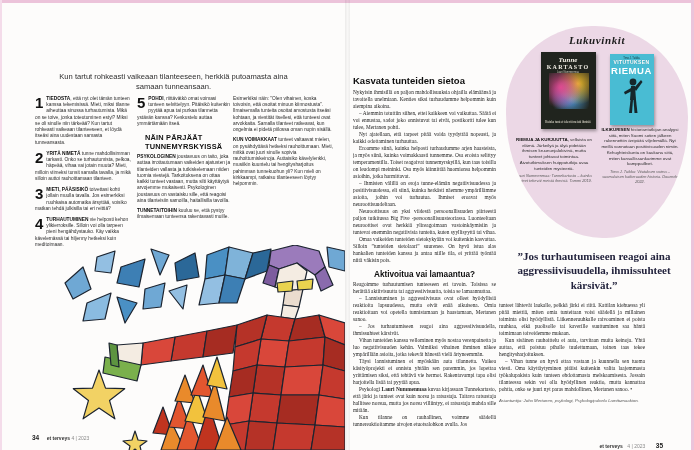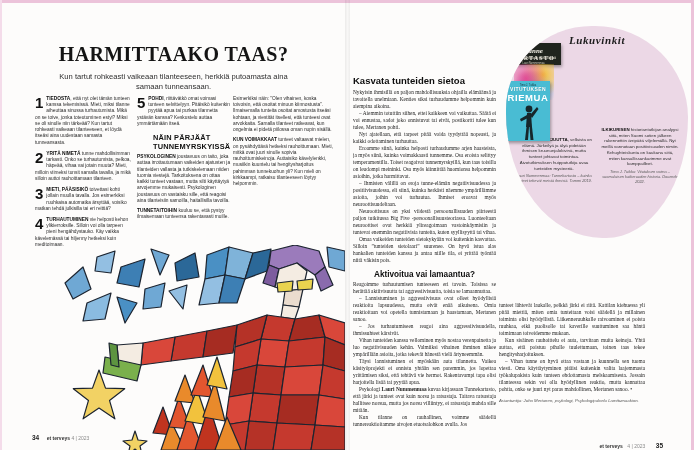--- a/index.html
+++ b/index.html
@@ -21,21 +21,21 @@
   .lp-subtitle{position:absolute;left:48px;top:72px;width:251px;margin:0;text-align:center;
                font:400 7.6px/1.35 "Liberation Sans",sans-serif;color:#2e2e2e;}
   .lp-col{position:absolute;top:96px;font:400 4.8px/1.3 "Liberation Sans",sans-serif;color:#2b2b2b;}
   .lp-col p{margin:0 0 4px 0;}
   .col1{left:35px;width:96px;}
   .col2{left:137px;width:96px;}
   .col3{left:233px;width:102px;}
   .step{margin-bottom:5px;}
   .step-num{float:left;font:700 15px/12px "Liberation Sans",sans-serif;margin:1px 3px 0 0;color:#111;}
   .lp-col b{color:#0f0f0f;}
-  .lp-subhead{margin:7px 0 3px 16px;font:800 7.4px/1.15 "Liberation Sans",sans-serif;
+  .lp-subhead{margin:7px 0 3px 8px;font:800 7.4px/1.15 "Liberation Sans",sans-serif;
               letter-spacing:.2px;color:#101010;}
   .illus{position:absolute;left:57px;top:245px;}
   .lp-footer{position:absolute;left:32px;top:434px;font-size:5px;color:#666;}
   .lp-footer .pn{font:700 6.5px "Liberation Sans",sans-serif;color:#222;margin-right:6px;}
   .lp-footer .mag{font:700 5px "Liberation Sans",sans-serif;color:#333;}
   .lp-footer .issue{font:400 5px "Liberation Sans",sans-serif;color:#8a8a8a;}
 
   
   .rp-col{position:absolute;font:400 5.3px/1.32 "Liberation Serif",serif;color:#1c1c1c;
           text-align:justify;overflow:hidden;}
@@ -45,21 +45,21 @@
   .rp-col2{left:152px;top:302px;width:146px;height:116px;}
   .rp-h1{margin:0 0 3px 0;font:800 9.5px/1.1 "Liberation Sans",sans-serif;color:#0e0e0e;text-align:left;}
   .rp-h2{margin:6px 0 2px 0;font:800 8.2px/1.1 "Liberation Sans",sans-serif;color:#0e0e0e;text-align:center;}
   .rp-credit{margin-top:5px !important;text-indent:0 !important;text-align:left;
              font:italic 400 4.3px/1.35 "Liberation Sans",sans-serif;color:#555;}
 
   .blob{position:absolute;left:159px;top:26px;width:182px;height:212px;background:#ecd8e6;
         border-radius:48% 52% 46% 54% / 40% 44% 58% 60%;overflow:hidden;}
   .blob-title{margin-top:9px;text-align:center;
               font:italic 700 11px/1 "Liberation Serif",serif;letter-spacing:.6px;color:#1c1c1c;}
-  .books{display:flex;justify-content:center;align-items:flex-start;gap:14px;margin-top:6px;height:80px;flex-direction:column;}
+  .books{display:flex;justify-content:center;align-items:flex-start;gap:14px;margin-top:6px;height:80px;}
   .book{position:relative;box-shadow:1px 2px 3px rgba(0,0,0,.35);}
   .book1{width:55px;height:77px;background:#20241e;color:#f2efe6;text-align:center;}
   .b1-script{font:italic 700 7px/1 "Liberation Serif",serif;margin-top:5px;}
   .b1-caps{font:700 6px/1.1 "Liberation Serif",serif;letter-spacing:1.2px;}
   .b1-author{font:400 2.6px/1.2 "Liberation Sans",sans-serif;color:#cfcabb;}
   .b1-smoke{position:absolute;left:8px;top:21px;width:40px;height:36px;
     background:
       radial-gradient(circle at 30% 40%,rgba(229,73,146,.95),rgba(229,73,146,0) 60%),
       radial-gradient(circle at 72% 30%,rgba(242,190,44,.95),rgba(242,190,44,0) 55%),
       radial-gradient(circle at 55% 72%,rgba(78,158,219,.95),rgba(78,158,219,0) 58%),
@@ -88,21 +88,20 @@
 </style>
 </head>
 <body>
 
 <div class="spread">
   <div class="edge-top"></div>
   <div class="edge-right"></div>
   <div class="edge-left"></div>
 
   <section class="page page-left">
-    <h1 class="lp-title">HARMITTAAKO TAAS?</h1>
     <p class="lp-subtitle">Kun tartut rohkeasti vaikeaan tilanteeseen, herkkiä putoamasta aina samaan tunneansaan.</p>
 
     <div class="lp-col col1">
       <div class="step">
         <span class="step-num">1</span>
         <p><b>TIEDOSTA</b><span>, että nyt olet tämän tunteen kanssa tekemisissä. Mieti, miksi tilanne aiheuttaa sinussa turhautumista. Mikä on se toive, jonka toteutuminen estyi? Miksi se oli sinulle niin tärkeää? Kun tartut rohkeasti vaikeaan tilanteeseen, et löydä itseäsi aina uudestaan samasta tunneansasta.</span></p>
       </div>
       <div class="step">
         <span class="step-num">2</span>
         <p><b>YRITÄ NIMETÄ</b><span> tunne mahdollisimman tarkasti. Onko se turhautumista, pelkoa, häpeää, vihaa vai jotain muuta? Mieti, milloin viimeksi tunsit samalla tavalla, ja mikä silloin auttoi rauhoittamaan tilanteen.</span></p>
@@ -264,20 +263,21 @@
           <p><b>RIEMUA JA KURJUUTTA,</b><span> sellaista on elämä. Järkeilyä ja älyä pidetään ihmisen kruununjalokivinä, mutta tunteet johtavat toimintaa. Aivotutkimuksen huippututkija avaa tunteiden mysteeriä.</span></p>
           <p class="cap-credit">Lauri Nummenmaa: Tunnekartasto – kuinka tunteet tekevät meistä ihmisiä. Tammi 2019.</p>
         </div>
         <div class="cap cap-right">
           <p><b>ILKIKURISEN</b><span> historiantutkijan analyysi siitä, miten Suomi sotien jälkeen rakennettiin ärripäitä viljelemällä. Nyt meillä vannotaan positiivisuuden nimiin. Kehuyhteiskunta on kaukana siitä, miten kansallissankarimme ovat kamppailleet.</span></p>
           <p class="cap-credit">Timo J. Tuikka: Vitutuksen voima – suomalaisen katkeruuden historia. Docendo 2022.</p>
         </div>
       </div>
     </aside>
 
+    <blockquote class="pull-quote">”Jos turhautumiseen reagoi aina aggressiivisuudella, ihmissuhteet kärsivät.”</blockquote>
 
     <div class="rp-col rp-col2">
       <p>tunteet lähtevät laukalle, pelkkä järki ei riitä. Kattilan kiehuessa yli pitää miettiä, miten omia tunteitaan voisi säädellä ja millainen toiminta olisi hyödyllistä. Liikenneruuhkalle raivoaminen ei poista ruuhkaa, eikä puolisolle tai kaverille suuttuminen saa häntä toimimaan toiveidemme mukaan.</p>
       <p>Kun sisäinen rauhoittelu ei auta, tarvitaan muita keinoja. Yhtä auttaa, että poistuu pihalle tuulettumaan, toinen taas tekee hengitysharjoituksen.</p>
       <p>– Vihan tunne on hyvä ottaa vastaan ja kuunnella sen tuoma viesti. Oma käyttäytyminen pitäisi kuitenkin valita laajemmasta työkalupakista kuin tunteen ehdottamasta melskaamisesta. Jossain tilanteessa sekin voi olla hyödyllinen reaktio, mutta kannattaa pohtia, onko se juuri nyt paras mahdollinen, Mertanen sanoo. •</p>
       <p class="rp-credit">Asiantuntija: Juho Mertanen, psykologi, Psykologipalvelu Lamttumaakion.</p>
     </div>
 
     <div class="rp-footer">
       <span class="mag">et terveys</span>

